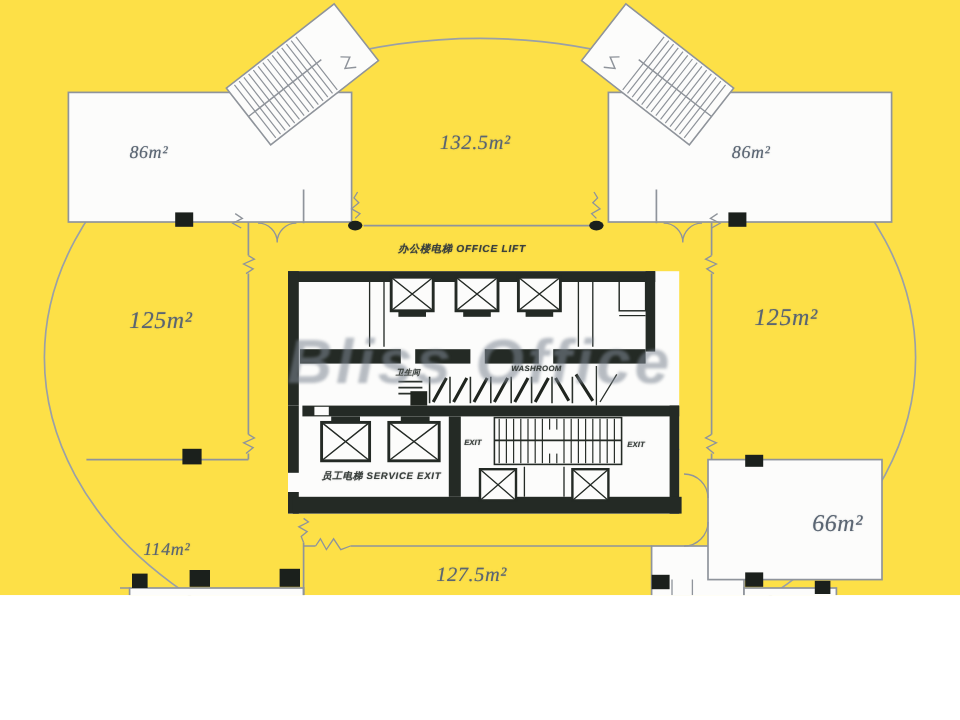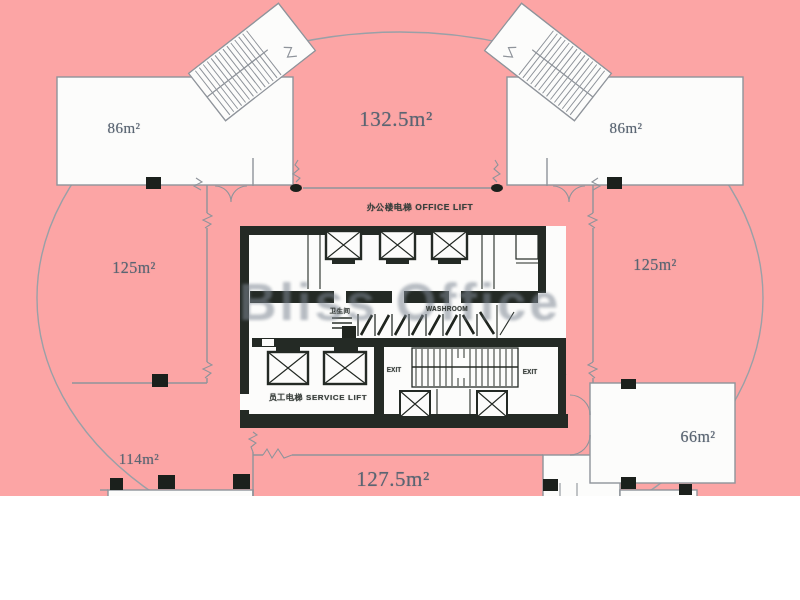--- a/index.html
+++ b/index.html
@@ -1,22 +1,22 @@
 <!DOCTYPE html>
 <html><head>
 <meta charset="utf-8">
 <style>
   html,body{margin:0;padding:0;background:#ffffff;}
-  #canvas{position:relative;width:800px;height:496px;background:#fca5a5;overflow:hidden;
-          font-family:"Liberation Sans", sans-serif;}
+  #canvas{position:relative;width:800px;height:496px;background:#fde047;overflow:hidden;
+          font-family:"Liberation Sans", sans-serif;font-style:italic;}
   #plan-svg{position:absolute;left:0;top:0;}
   .lbl{position:absolute;transform:translate(-50%,-50%);white-space:nowrap;}
   .room-lbl{font-family:"Liberation Serif","DejaVu Serif",serif;color:#5a6572;
             text-shadow:0 0 1px rgba(90,101,114,.55);letter-spacing:.5px;}
-  .fs15{font-size:15px;} .fs16{font-size:16px;} .fs17{font-size:21px;}
+  .fs15{font-size:15px;} .fs16{font-size:20px;} .fs17{font-size:17px;}
   .core-lbl{font-family:"Liberation Sans",sans-serif;color:#3a403d;
             text-shadow:0 0 1px rgba(58,64,61,.6);}
   .lift-lbl{font-size:8.5px;letter-spacing:.6px;font-weight:bold;}
   .tiny-lbl{font-size:6.5px;letter-spacing:.3px;font-weight:bold;}
   .exit-lbl{font-size:6.5px;font-weight:bold;}
   .watermark{font-size:52px;font-weight:bold;letter-spacing:3px;
              color:rgba(125,135,148,.55);filter:blur(1.4px);}
 </style>
 </head>
 <body>
@@ -184,20 +184,20 @@
 
   <div class="lbl room-lbl fs15" style="left:124px;top:128px;">86m²</div>
   <div class="lbl room-lbl fs17" style="left:396px;top:119px;">132.5m²</div>
   <div class="lbl room-lbl fs15" style="left:626px;top:128px;">86m²</div>
   <div class="lbl room-lbl fs16" style="left:134px;top:268px;">125m²</div>
   <div class="lbl room-lbl fs16" style="left:655px;top:265px;">125m²</div>
   <div class="lbl room-lbl fs15" style="left:139px;top:459px;">114m²</div>
   <div class="lbl room-lbl fs17" style="left:393px;top:479px;">127.5m²</div>
   <div class="lbl room-lbl fs16" style="left:698px;top:437px;">66m²</div>
 
-  <div class="lbl core-lbl lift-lbl" style="left:420px;top:208px;">办公楼电梯  OFFICE LIFT</div>
-  <div class="lbl core-lbl lift-lbl" style="left:318px;top:397px;font-size:8px;">员工电梯  SERVICE LIFT</div>
+  <div class="lbl core-lbl lift-lbl" style="left:385px;top:208px;">办公楼电梯  OFFICE LIFT</div>
+  <div class="lbl core-lbl lift-lbl" style="left:318px;top:397px;font-size:8px;">员工电梯  SERVICE EXIT</div>
   <div class="lbl core-lbl tiny-lbl" style="left:340px;top:311px;">卫生间</div>
   <div class="lbl core-lbl tiny-lbl" style="left:447px;top:308px;">WASHROOM</div>
   <div class="lbl core-lbl exit-lbl" style="left:394px;top:369px;">EXIT</div>
   <div class="lbl core-lbl exit-lbl" style="left:530px;top:371px;">EXIT</div>
 
 </div>
 
 </body></html>

